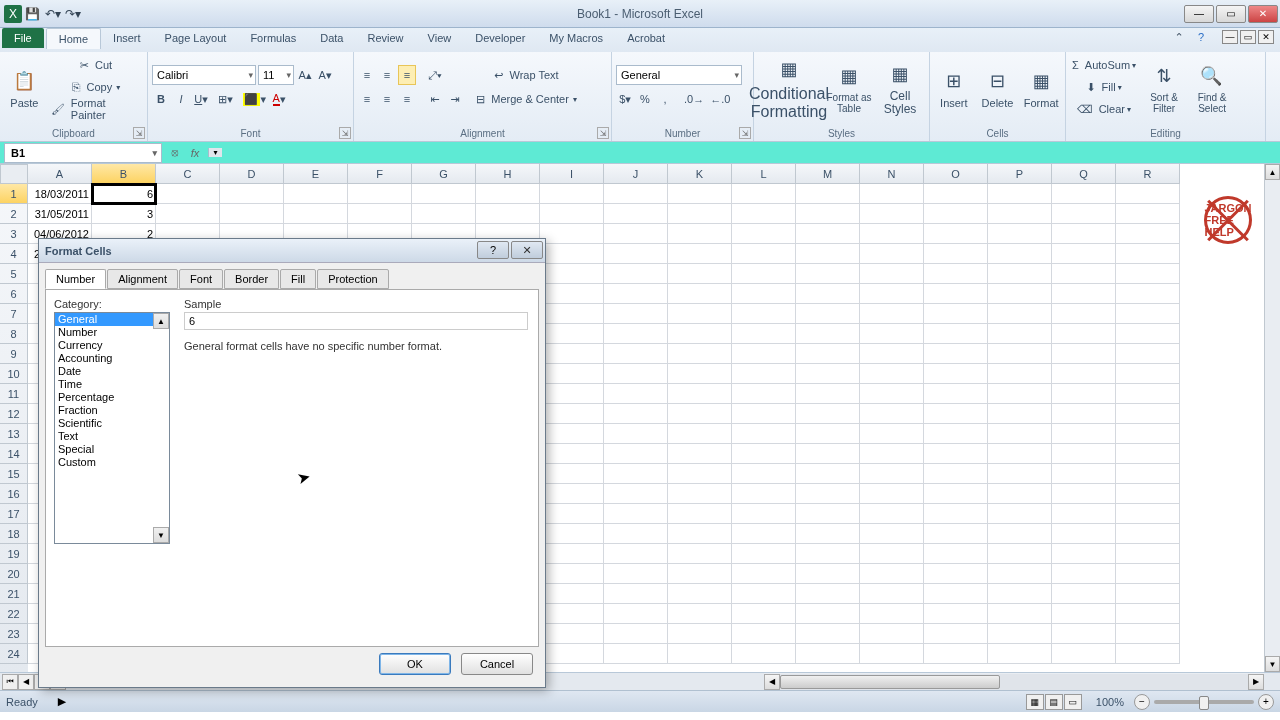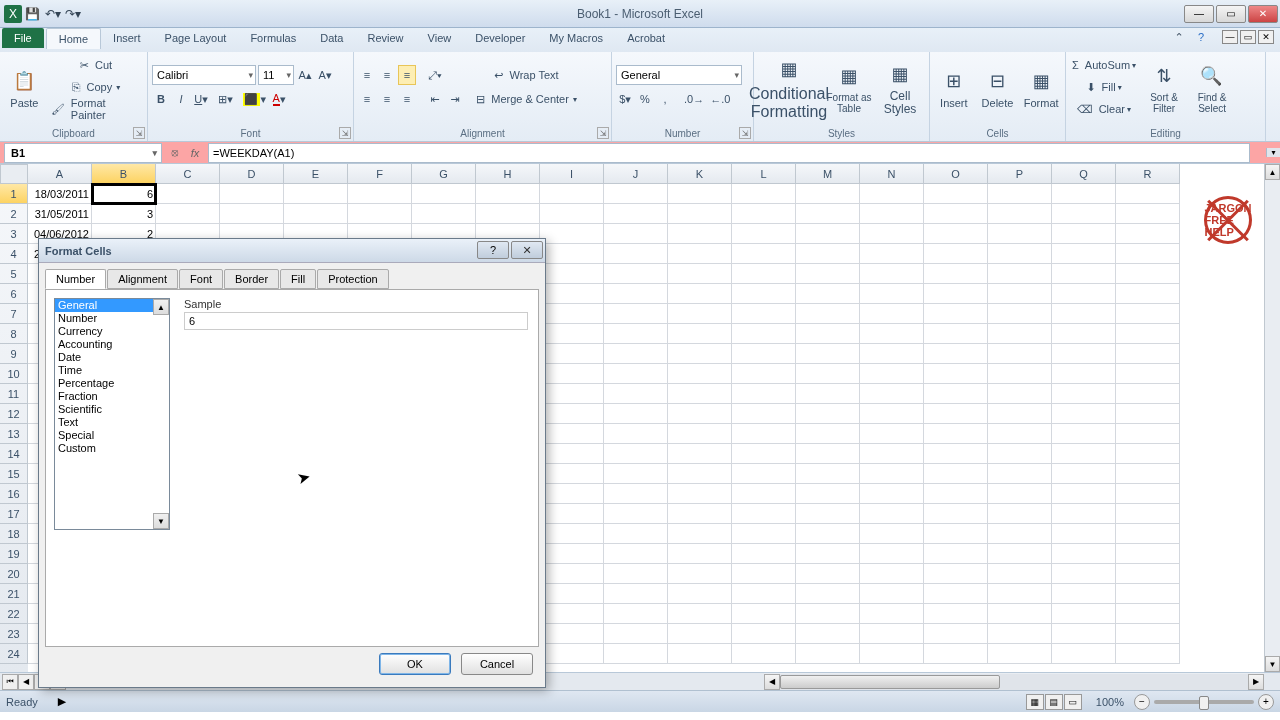--- a/index.html
+++ b/index.html
@@ -27,21 +27,21 @@
 .grp-body{display:flex;height:74px;align-items:flex-start;gap:4px}
 .bigbtn{display:flex;flex-direction:column;align-items:center;justify-content:center;width:42px;height:68px;gap:2px;text-align:center;color:#3b5168}
 .bigbtn .ico{width:28px;height:28px;display:flex;align-items:center;justify-content:center;font-size:18px}
 .vstack{display:flex;flex-direction:column;gap:2px;justify-content:center;height:66px}
 .hstack{display:flex;gap:2px;align-items:flex-end}
 .smbtn{min-width:18px;height:20px;display:flex;align-items:center;justify-content:center;padding:0 2px;color:#3b5168}
 .smbtn.box{border:1px solid transparent}
 .smbtn.active{background:#fdeeb3;border:1px solid #e8c558}
 .combo{height:20px;border:1px solid #abc;background:#fff;display:flex;align-items:center;padding:0 14px 0 4px;position:relative;font-size:11px}
 .combo::after{content:"▾";position:absolute;right:2px;font-size:9px;color:#666}
-.namebox-row{height:22px;background:#fca5a5;border-bottom:1px solid #b8c8d8;display:flex;align-items:center}
+.namebox-row{height:22px;background:#5eead4;border-bottom:1px solid #b8c8d8;display:flex;align-items:center}
 .namebox{width:158px;height:20px;border:1px solid #abc;background:#fff;margin-left:4px;display:flex;align-items:center;padding:0 18px 0 6px;position:relative;font-weight:bold}
 .namebox::after{content:"▾";position:absolute;right:4px;font-size:9px;color:#666}
 .fx-btns{display:flex;gap:2px;margin:0 4px}
 .fx-btn{width:18px;height:18px;display:flex;align-items:center;justify-content:center;color:#666;border:1px solid #ccc;background:#f5f5f5}
 .formula-bar{flex:1;height:20px;border:1px solid #abc;background:#fff;padding:0 4px;display:flex;align-items:center;margin-right:16px}
 .fbar-expand{width:14px;background:#e0e5ec;border-left:1px solid #abc;display:flex;align-items:center;justify-content:center;font-size:8px}
 .grid-area{position:relative;height:508px;display:flex}
 .selectall{width:28px;height:20px;background:#e9edf2;border:1px solid #c0c8d0}
 .colheaders{height:20px;display:flex;background:linear-gradient(#f5f7fa,#e4e9ef)}
 .colh{width:64px;border-right:1px solid #c0c8d0;border-bottom:1px solid #c0c8d0;display:flex;align-items:center;justify-content:center;color:#3b5168}
@@ -313,21 +313,20 @@
     <div class="group-label">Editing</div>
   </div>
 </div>
 
 <div class="namebox-row">
   <div class="namebox">B1</div>
   <div class="fx-btns">
     <div class="fx-btn" style="border:none;background:none">⦻</div>
     <div class="fx-btn" style="font-style:italic;border:none;background:none">fx</div>
   </div>
-  <div class="formula-bar">=WEEKDAY(A1)</div>
   <div class="fbar-expand">▾</div>
 </div>
 
 <div class="grid-area">
   <div style="display:flex;flex-direction:column;flex:1">
     <div style="display:flex">
       <div class="selectall"></div>
       <div class="colheaders" id="colheaders">
           <div class="colh">A</div>
           <div class="colh sel">B</div>
@@ -913,20 +912,21 @@
   </div>
   <div class="dlg-tabs">
     <div class="dlg-tab active">Number</div>
     <div class="dlg-tab">Alignment</div>
     <div class="dlg-tab">Font</div>
     <div class="dlg-tab">Border</div>
     <div class="dlg-tab">Fill</div>
     <div class="dlg-tab">Protection</div>
   </div>
   <div class="dlg-body">
+    <div class="cat-label">Category:</div>
     <div class="cat-list" id="catlist">
       <div class="cat-scrollbtn" style="top:0">▲</div>
       <div class="cat-item sel">General</div>
         <div class="cat-item">Number</div>
         <div class="cat-item">Currency</div>
         <div class="cat-item">Accounting</div>
         <div class="cat-item">Date</div>
         <div class="cat-item">Time</div>
         <div class="cat-item">Percentage</div>
         <div class="cat-item">Fraction</div>
@@ -934,20 +934,21 @@
         <div class="cat-item">Text</div>
         <div class="cat-item">Special</div>
         <div class="cat-item">Custom</div>
         <div class="cat-scrollbtn" style="bottom:0">▼</div>
     </div>
     <div class="sample-area">
       <div class="sample-label">Sample</div>
       <div class="sample-box">
           <span>6</span>
         </div>
+      <div class="desc-text">General format cells have no specific number format.</div>
     </div>
   </div>
   <div class="dlg-actions">
     <div class="dlg-action-btn default">OK</div>
     <div class="dlg-action-btn">Cancel</div>
   </div>
 </div>
 
 <div class="cursor">➤</div>
 

